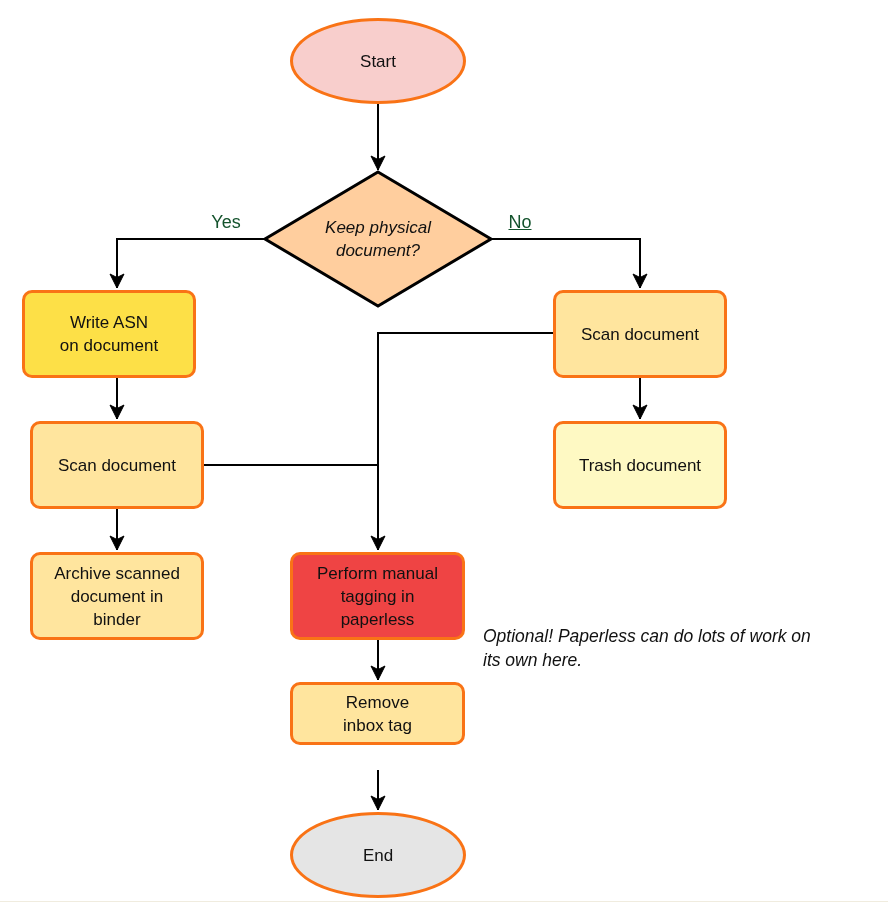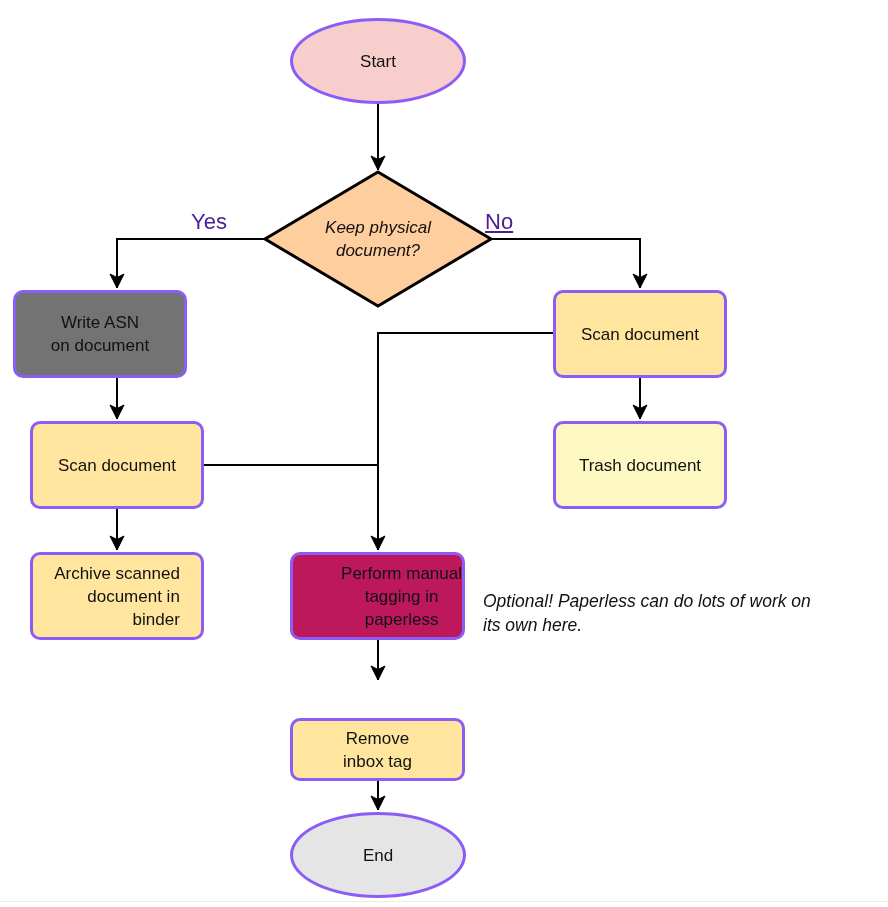--- a/index.html
+++ b/index.html
@@ -4,34 +4,34 @@
 <style>
   html,body{margin:0;padding:0;}
   body{
     width:888px;height:907px;position:relative;background:#ffffff;
     font-family:"Liberation Sans", sans-serif;color:#000;
     overflow:hidden;
   }
   #canvas{position:absolute;inset:0;}
   svg.wires{position:absolute;left:0;top:0;pointer-events:none;}
   .node{
-    position:absolute;border:3px solid #8b5cf6;box-sizing:border-box;
+    position:absolute;border:3px solid #f97316;box-sizing:border-box;
     display:flex;align-items:center;justify-content:center;text-align:center;
   }
   .process{border-radius:10px;}
   .terminal{border-radius:50%;}
   .node-label{
     font-size:17px;line-height:23px;white-space:pre-line;color:#111;
   }
   .overlay-label{
     position:absolute;display:flex;align-items:center;justify-content:center;
     text-align:center;pointer-events:none;font-style:italic;
   }
   .edge-label{
-    position:absolute;font-size:22px;line-height:22px;color:#4c1d95;
+    position:absolute;font-size:18px;line-height:22px;color:#14532d;text-align:center;
   }
   .note{
     position:absolute;font-style:italic;font-size:17.5px;line-height:23.5px;
     white-space:pre-line;color:#111;
   }
   .canvas-edge{
     position:absolute;left:0;width:888px;height:1px;background:#f0ecdf;
   }
 </style>
 </head>
@@ -67,53 +67,53 @@
 document?</span>
   </div>
 
   <div class="node terminal" style="left: 290px; top: 18px; width: 176px; height: 86px; background-color: rgb(248, 206, 204);">
     <span class="node-label">Start</span>
   </div>
 
   <div class="edge-label" style="left:191px;top:211px;width:70px;">Yes</div>
   <div class="edge-label" style="left:485px;top:211px;width:70px;text-decoration:underline;">No</div>
 
-  <div class="node process" style="left: 13px; top: 290px; width: 174px; height: 88px; background-color: #737373; align-items: center;">
+  <div class="node process" style="left: 22px; top: 290px; width: 174px; height: 88px; background-color: #fde047; align-items: center;">
     <span class="node-label">Write ASN
 on document</span>
   </div>
 
   <div class="node process" style="left: 30px; top: 421px; width: 174px; height: 88px; background-color: rgb(255, 229, 158);">
     <span class="node-label">Scan document</span>
   </div>
 
-  <div class="node process" style="left: 30px; top: 552px; width: 174px; height: 88px; background-color: rgb(255, 229, 158); text-align: right;">
+  <div class="node process" style="left: 30px; top: 552px; width: 174px; height: 88px; background-color: rgb(255, 229, 158);">
     <span class="node-label">Archive scanned
 document in
 binder</span>
   </div>
 
   <div class="node process" style="left: 553px; top: 290px; width: 174px; height: 88px; background-color: rgb(255, 229, 158);">
     <span class="node-label">Scan document</span>
   </div>
 
   <div class="node process" style="left: 553px; top: 421px; width: 174px; height: 88px; background-color: #fef9c3;">
     <span class="node-label">Trash document</span>
   </div>
 
-  <div class="node process" style="left: 290px; top: 552px; width: 175px; height: 88px; background-color: #be185d; justify-content: flex-end;">
+  <div class="node process" style="left: 290px; top: 552px; width: 175px; height: 88px; background-color: #ef4444;">
     <span class="node-label">Perform manual
 tagging in
 paperless</span>
   </div>
 
-  <div class="note" style="left:483px;top:590px;width:405px;">Optional! Paperless can do lots of work on
+  <div class="note" style="left:483px;top:625px;width:405px;">Optional! Paperless can do lots of work on
 its own here.</div>
 
-  <div class="node process" style="left: 290px; top: 682px; width: 175px; height: 63px; background-color: rgb(255, 229, 158); margin-top: 36px;">
+  <div class="node process" style="left: 290px; top: 682px; width: 175px; height: 63px; background-color: rgb(255, 229, 158);">
     <span class="node-label">Remove
 inbox tag</span>
   </div>
 
   <div class="node terminal" style="left: 290px; top: 812px; width: 176px; height: 86px; background-color: #e5e5e5;">
     <span class="node-label">End</span>
   </div>
 
   <div class="canvas-edge" style="top:901px;"></div>
 </div>

